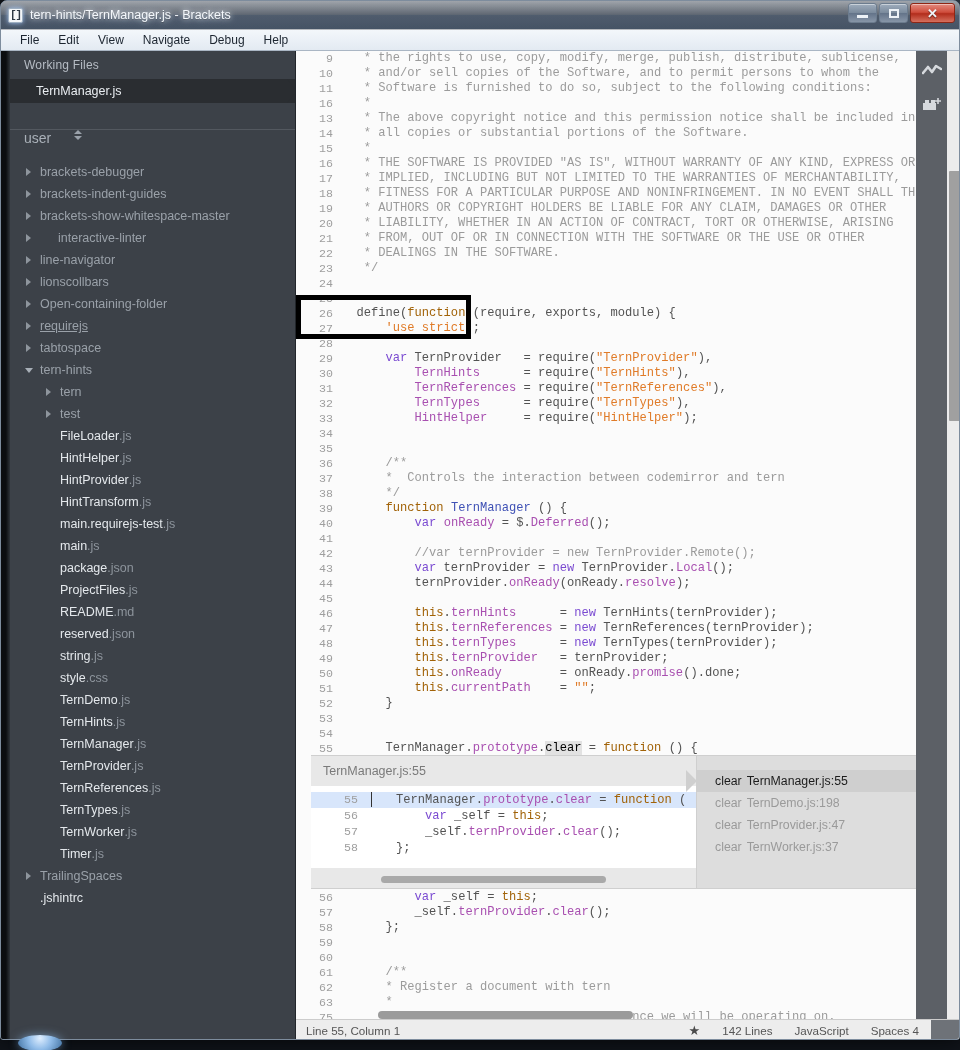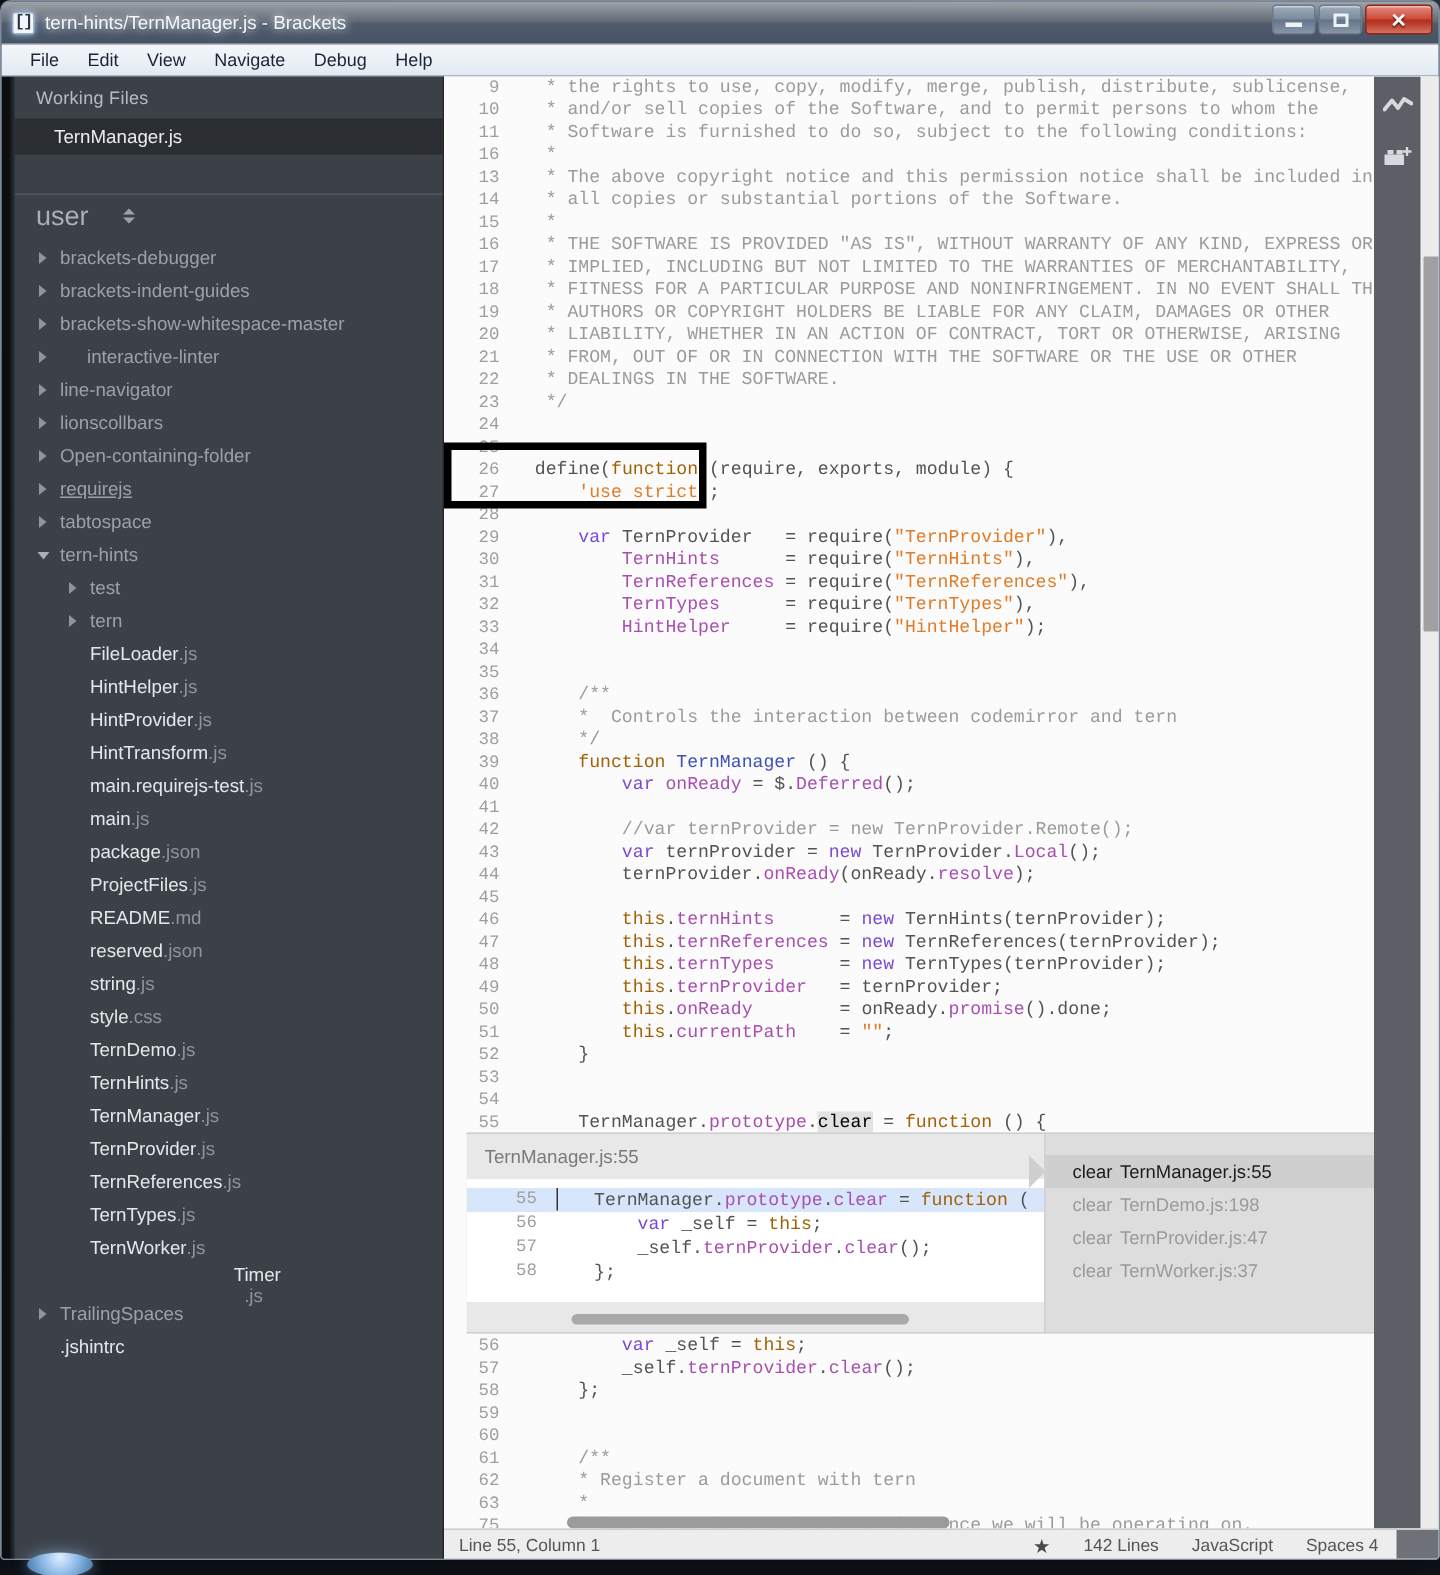--- a/index.html
+++ b/index.html
@@ -100,22 +100,22 @@
   .wf-row.active { background: #2a2d31; }
   .wf-row.active::after {
     content: ""; position: absolute; right: -1px; top: 0;
     border-top: 12px solid transparent; border-bottom: 12px solid transparent;
     border-left: 10px solid #2a2d31;
   }
   #wf-blank { height: 26px; background: #3c4148; }
   #wf-sep { height: 1px; background: #53585f; }
 
   #project-row {
-    height: 28px; display: flex; align-items: center; padding-left: 14px; gap: 23px;
-    font-size: 18px; color: #a9b0b8;
+    height: 28px; display: flex; padding-left: 14px; gap: 23px;
+    font-size: 14px; color: #a9b0b8;
   }
   .sort-arrows { display: flex; flex-direction: column; gap: 2px; }
   .sa-up { width: 0; height: 0; border-left: 4px solid transparent; border-right: 4px solid transparent; border-bottom: 4px solid #9aa1aa; }
   .sa-dn { width: 0; height: 0; border-left: 4px solid transparent; border-right: 4px solid transparent; border-top: 4px solid #9aa1aa; }
 
   #tree { flex: 1; overflow: hidden; padding-top: 3px; }
   .tree-row { height: 22px; display: flex; align-items: center; font-size: 12.5px; white-space: nowrap; }
   .tw { width: 13px; display: flex; align-items: center; justify-content: center; flex: none; }
   .tw .closed { width: 0; height: 0; border-top: 4px solid transparent; border-bottom: 4px solid transparent; border-left: 5px solid #8e959d; }
   .tw .open { width: 0; height: 0; border-left: 4px solid transparent; border-right: 4px solid transparent; border-top: 5px solid #a8afb7; }
@@ -345,27 +345,27 @@
             <div class="tree-row" style="padding-left: 12px;">
               <span class="tw">
                 <span class="open"></span>
               </span>
               <span class="folder-label" style="margin-left: 5px;">tern-hints</span>
             </div>
             <div class="tree-row" style="padding-left: 32px;">
               <span class="tw">
                 <span class="closed"></span>
               </span>
+              <span class="folder-label" style="margin-left: 5px;">tern</span>
+            </div>
+            <div class="tree-row" style="padding-left: 32px;">
+              <span class="tw">
+                <span class="closed"></span>
+              </span>
               <span class="folder-label" style="margin-left: 5px;">test</span>
-            </div>
-            <div class="tree-row" style="padding-left: 32px;">
-              <span class="tw">
-                <span class="closed"></span>
-              </span>
-              <span class="folder-label" style="margin-left: 5px;">tern</span>
             </div>
             <div class="tree-row" style="padding-left: 32px;">
               <span class="tw"></span>
               <span class="file-label" style="margin-left: 5px;">FileLoader</span>
               <span class="file-ext">.js</span>
             </div>
             <div class="tree-row" style="padding-left: 32px;">
               <span class="tw"></span>
               <span class="file-label" style="margin-left: 5px;">HintHelper</span>
               <span class="file-ext">.js</span>
@@ -448,21 +448,21 @@
             <div class="tree-row" style="padding-left: 32px;">
               <span class="tw"></span>
               <span class="file-label" style="margin-left: 5px;">TernTypes</span>
               <span class="file-ext">.js</span>
             </div>
             <div class="tree-row" style="padding-left: 32px;">
               <span class="tw"></span>
               <span class="file-label" style="margin-left: 5px;">TernWorker</span>
               <span class="file-ext">.js</span>
             </div>
-            <div class="tree-row" style="padding-left: 32px; flex-direction: column;">
+            <div class="tree-row" style="padding-left: 32px;">
               <span class="tw"></span>
               <span class="file-label" style="margin-left: 5px;">Timer</span>
               <span class="file-ext">.js</span>
             </div>
             <div class="tree-row" style="padding-left: 12px;">
               <span class="tw">
                 <span class="closed"></span>
               </span>
               <span class="folder-label" style="margin-left: 5px;">TrailingSpaces</span>
             </div>

